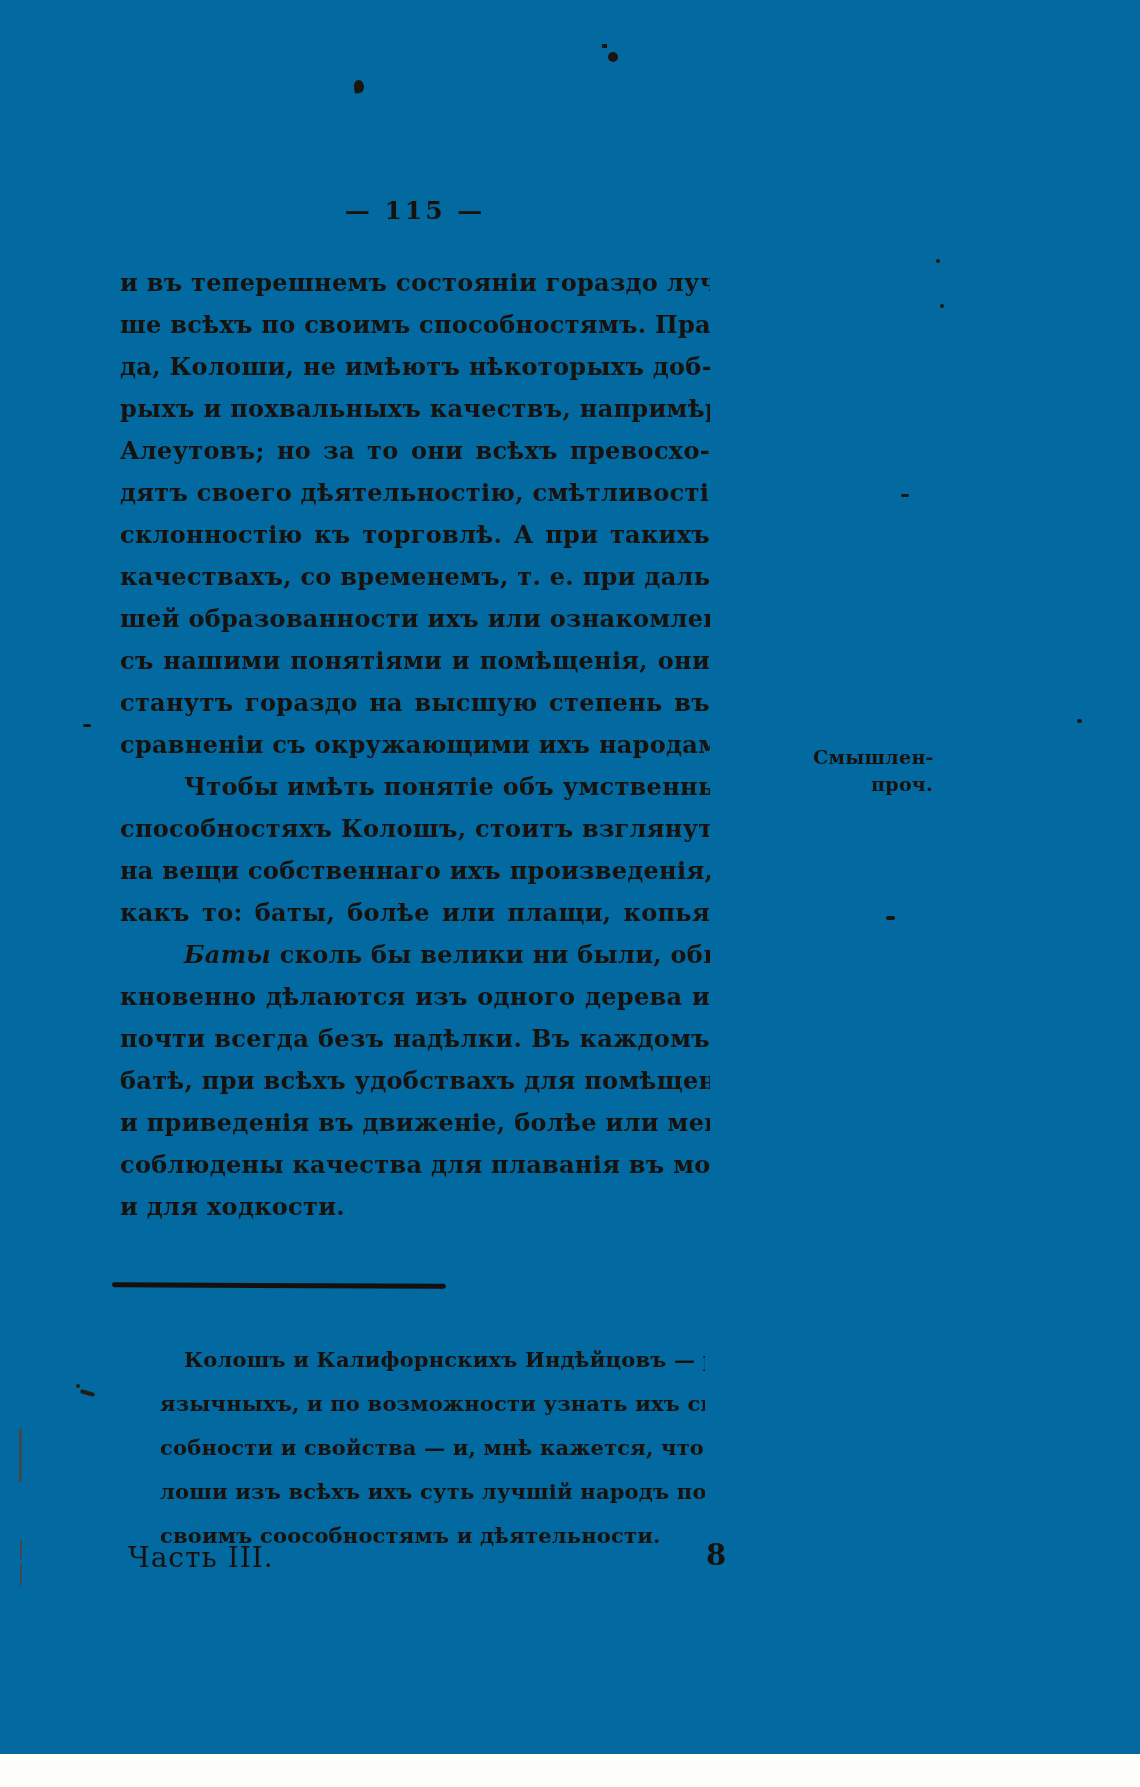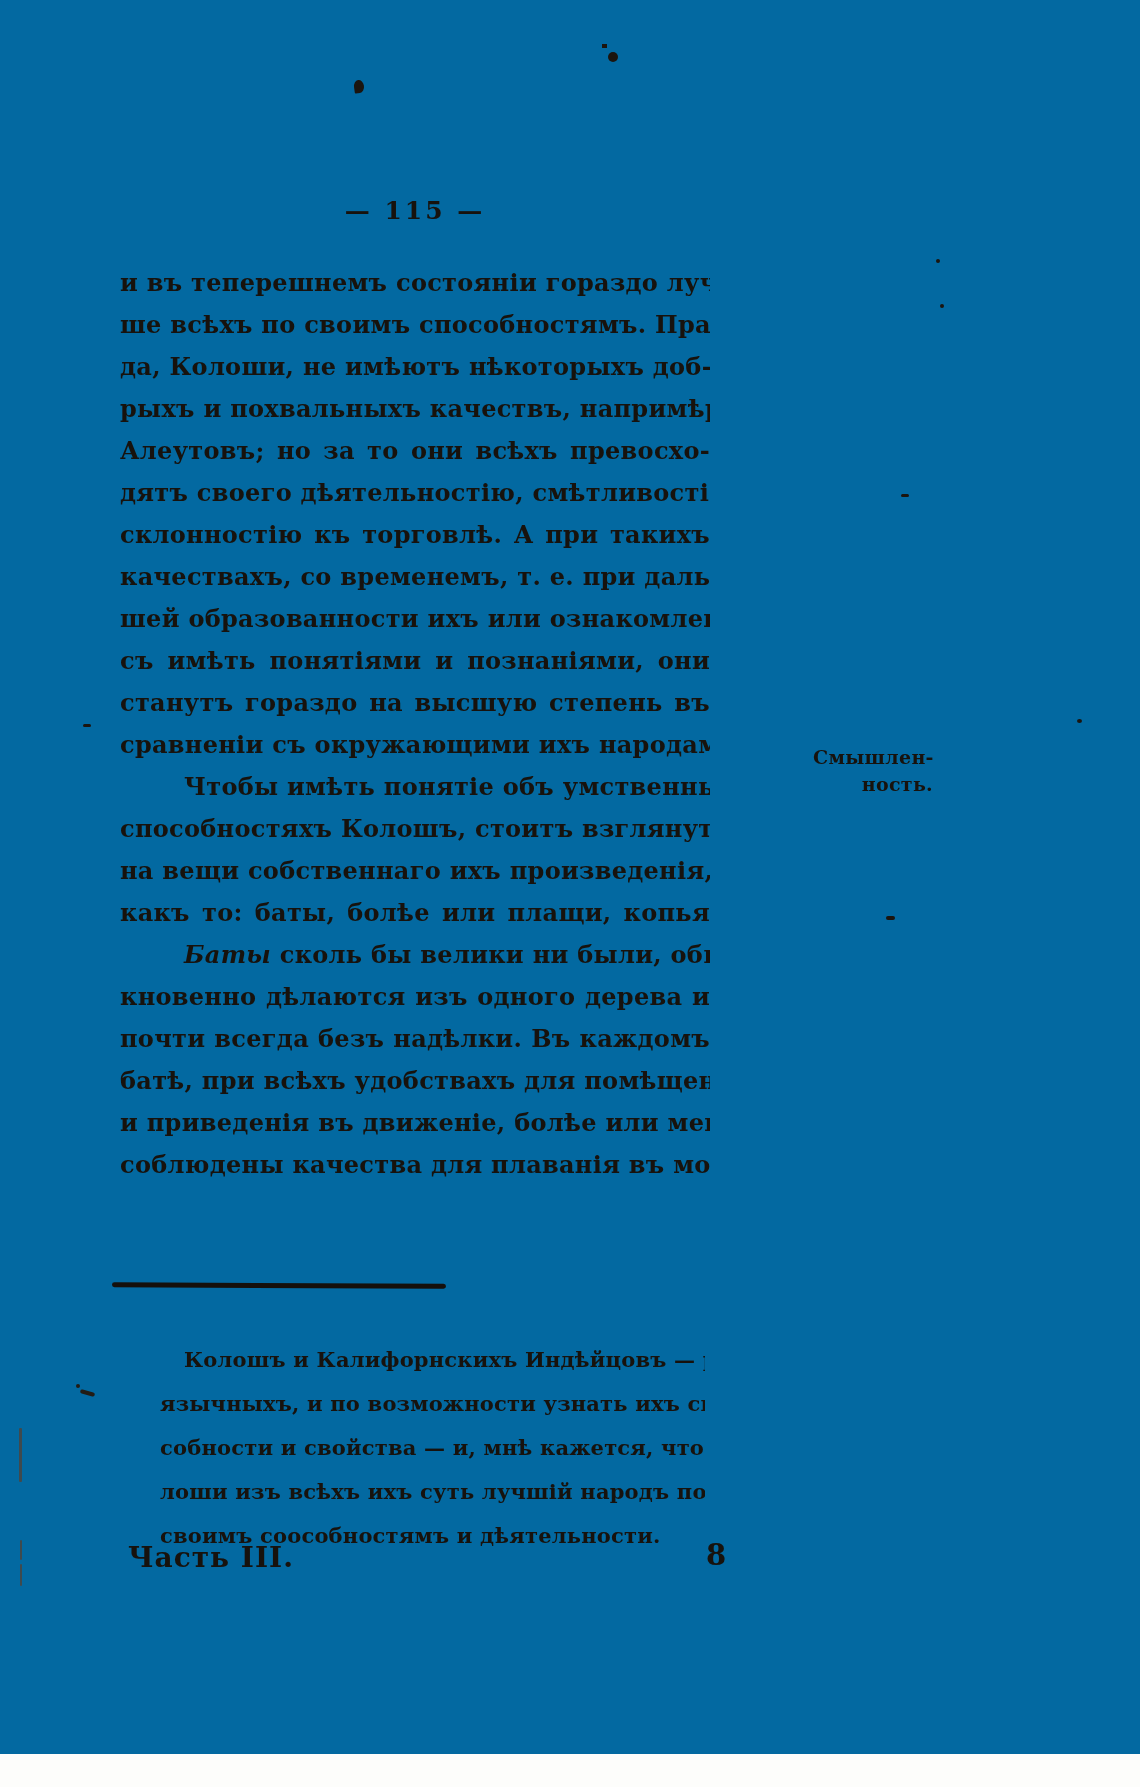--- a/index.html
+++ b/index.html
@@ -95,21 +95,21 @@
     white-space: nowrap;
   }
   .footnote-block .tline.full { text-align-last: justify; }
   .footnote-block .tline.ind  { padding-left: 24px; }
   
   .part-label {
     position: absolute;
     left: 128px;
     top: 1541px;
     font-size: 28px;
-    font-weight: 700;
+    font-weight: 400;
     letter-spacing: 1px;
     white-space: nowrap;
   }
   .sheet-number {
     position: absolute;
     left: 706px;
     top: 1538px;
     font-size: 29px;
     font-weight: 700;
   }
@@ -153,38 +153,39 @@
   <div class="body-block" id="bodyBlock">
       <div class="tline full">и въ теперешнемъ состояніи гораздо луч-</div>
       <div class="tline full">ше всѣхъ по своимъ способностямъ. Прав-</div>
       <div class="tline full">да, Колоши, не имѣютъ нѣкоторыхъ доб-</div>
       <div class="tline full">рыхъ и похвальныхъ качествъ, напримѣръ,</div>
       <div class="tline full">Алеутовъ; но за то они всѣхъ превосхо-</div>
       <div class="tline full">дятъ своего дѣятельностію, смѣтливостію и</div>
       <div class="tline full">склонностію къ торговлѣ. А при такихъ</div>
       <div class="tline full">качествахъ, со временемъ, т. е. при дальнѣй-</div>
       <div class="tline full">шей образованности ихъ или ознакомленіи</div>
-      <div class="tline full">съ имѣть понятіями и познаніями, они</div>
+      <div class="tline full">съ нашими понятіями и помѣщенія, они</div>
       <div class="tline full">станутъ гораздо на высшую степень въ</div>
       <div class="tline full">сравненіи съ окружающими ихъ народами.</div>
       <div class="tline full ind">Чтобы имѣть понятіе объ умственныхъ</div>
       <div class="tline full">способностяхъ Колошъ, стоитъ взглянуть</div>
       <div class="tline full">на вещи собственнаго ихъ произведенія,</div>
       <div class="tline full">какъ то: баты, болѣе или плащи, копья</div>
       <div class="tline full ind"><i>Баты</i> сколь бы велики ни были, обы-</div>
       <div class="tline full">кновенно дѣлаются изъ одного дерева и</div>
       <div class="tline full">почти всегда безъ надѣлки. Въ каждомъ</div>
       <div class="tline full">батѣ, при всѣхъ удобствахъ для помѣщенія</div>
       <div class="tline full">и приведенія въ движеніе, болѣе или менѣе</div>
       <div class="tline full">соблюдены качества для плаванія въ морѣ</div>
+      <div class="tline">и для ходкости.</div>
     </div>
 
   <div class="margin-note" id="marginNote">
       <div class="tline">Смышлен-</div>
-      <div class="tline">ность.</div>
+      <div class="tline">проч.</div>
     </div>
 
   <div class="fn-rule"></div>
 
   <div class="footnote-block" id="footnoteBlock">
       <div class="tline full ind">Колошъ и Калифорнскихъ Индѣйцовъ — разно-</div>
       <div class="tline full">язычныхъ, и по возможности узнать ихъ спо-</div>
       <div class="tline full">собности и свойства — и, мнѣ кажется, что Ко-</div>
       <div class="tline full">лоши изъ всѣхъ ихъ суть лучшій народъ по</div>
       <div class="tline">своимъ соособностямъ и дѣятельности.</div>

